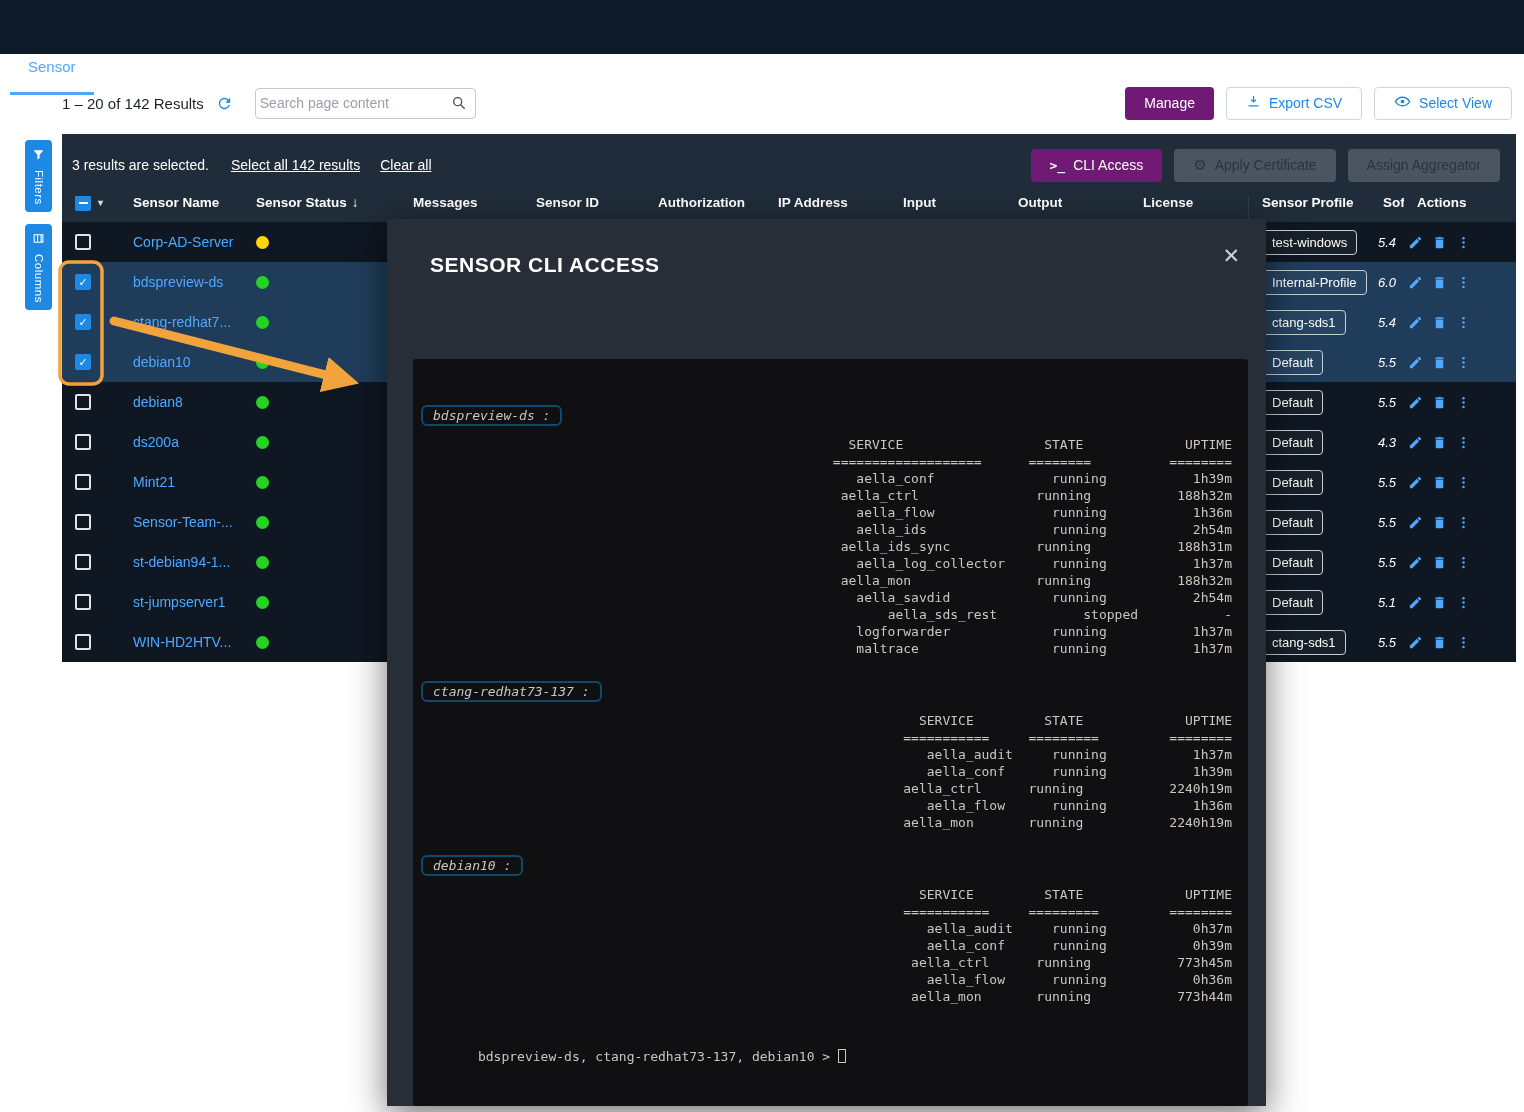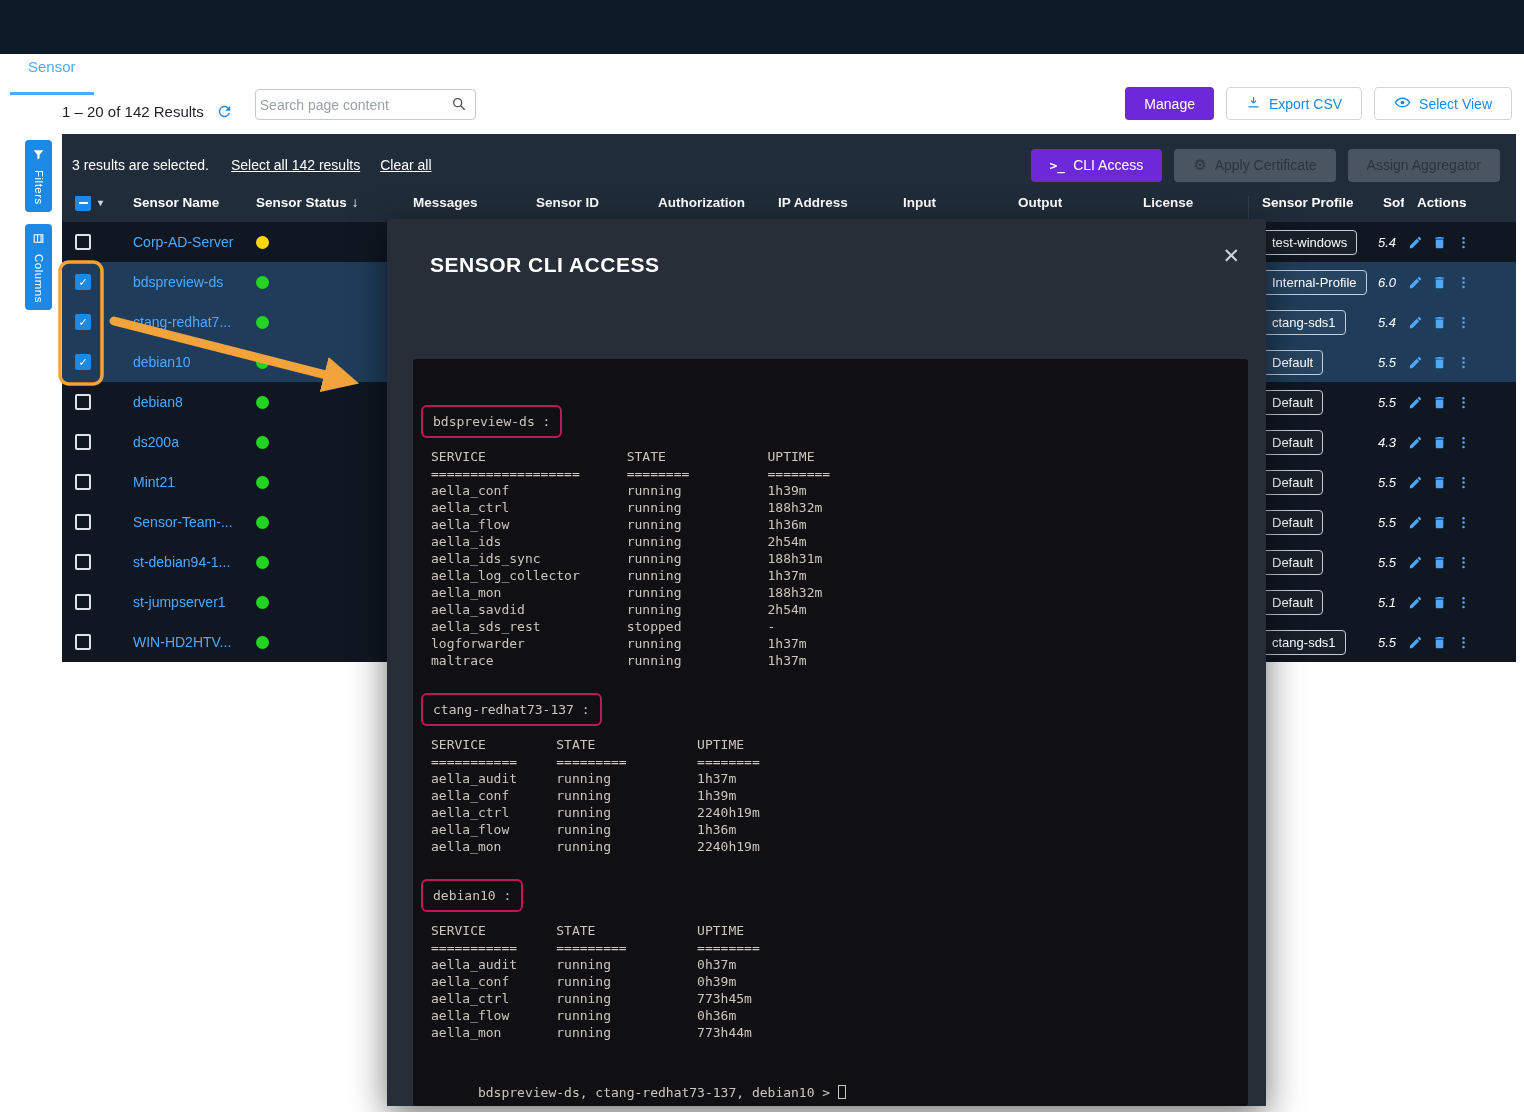--- a/index.html
+++ b/index.html
@@ -11,39 +11,39 @@
 
   
   .topbar { position:absolute; top:0; left:0; width:100%; height:54px; background:#0d1a27; z-index:5; }
   .top-tab {
     position:absolute; left:10px; top:1px; height:54px; padding:0 18px;
     display:flex; align-items:center; color:#4fa8ff; font-size:15px;
     border-bottom:3px solid #4fa8ff; cursor:pointer;margin-top:40px;
   }
 
   
-  .results-row { position:absolute; top:86px; left:62px; right:12px; height:34px; display:flex; align-items:flex-end; z-index:5; }
+  .results-row { position:absolute; top:86px; left:62px; right:12px; height:34px; display:flex; align-items:center; z-index:5; }
   .results-count { font-size:15px; color:#1d2127; }
   .refresh-btn { margin-left:12px; display:inline-flex; cursor:pointer; }
   .search-wrap { margin-left:22px; position:relative; }
   .search-input {
     width:221px; height:31px; border:1px solid #c3c9cf; border-radius:4px;
     padding:0 32px 0 4px; font-size:14px; color:#333; outline:none;
     font-family:"Liberation Sans", sans-serif;
   }
   .search-input::placeholder { color:#9aa1a9; }
   .search-icon { position:absolute; right:9px; top:7px; }
   .flex-spacer { flex:1; }
   .btn {
     height:33px; border-radius:4px; font-size:14px; border:none; cursor:pointer;
     display:inline-flex; align-items:center; justify-content:center; gap:8px;
     padding:0 19px; font-family:"Liberation Sans", sans-serif; white-space:nowrap;
   }
   .btn + .btn { margin-left:12px; }
-  .btn-primary { background:#6d28d9; color:#fff; }
+  .btn-primary { background:#701a75; color:#fff; }
   .btn-outline { background:#fff; border:1px solid #d0d5da; color:#1e88e5; }
   .btn-disabled { background:#4a5561; color:#2b343e; cursor:default; }
 
   
   .selection-bar {
     position:absolute; top:134px; left:62px; right:8px; height:62px;
     background:#202c39; display:flex; align-items:center; color:#fff;
     font-size:14px; padding:0 16px 0 10px; z-index:5;
   }
   .sel-text { margin-right:22px; }
@@ -106,24 +106,24 @@
   .modal-subtitle { position:absolute; left:43px; top:74px; color:#fff; font-size:16.5px; }
 
   .terminal {
     position:absolute; left:26px; top:140px; width:835px; height:747px;
     background:#101013; border-radius:3px; overflow:hidden;
     padding:22px 16px 10px 12px;
     font-family:"DejaVu Sans Mono", monospace; font-size:13px; line-height:17px; color:#cbc6bf;
   }
   .cmd-line { margin:10px 0 4px 6px; white-space:pre; }
   .host-chip {
-    display:inline-block; border:2px solid #be185d; border-radius:6px;
-    padding:6px 10px; margin:24px 0 10px -4px; white-space:pre;
-  }
-  .tbl { font:inherit; color:inherit; margin:0 0 0 6px; white-space:pre; }
+    display:inline-block; border:2px solid #0c4a6e; border-radius:6px;
+    padding:0 10px; margin:24px 0 10px -4px; white-space:pre;font-style:italic;
+  }
+  .tbl { font:inherit; color:inherit; margin:0 0 0 6px; white-space:pre;text-align:right; }
   .prompt-line { margin-top:26px; }
   .cursor { display:inline-block; width:8px; height:14px; border:1px solid #cbc6bf; margin-left:8px; vertical-align:-2px; }
 
   
   .annotations { position:absolute; left:0; top:0; z-index:60; pointer-events:none; }
 </style>
 </head>
 <body>
 
 <div class="topbar">

